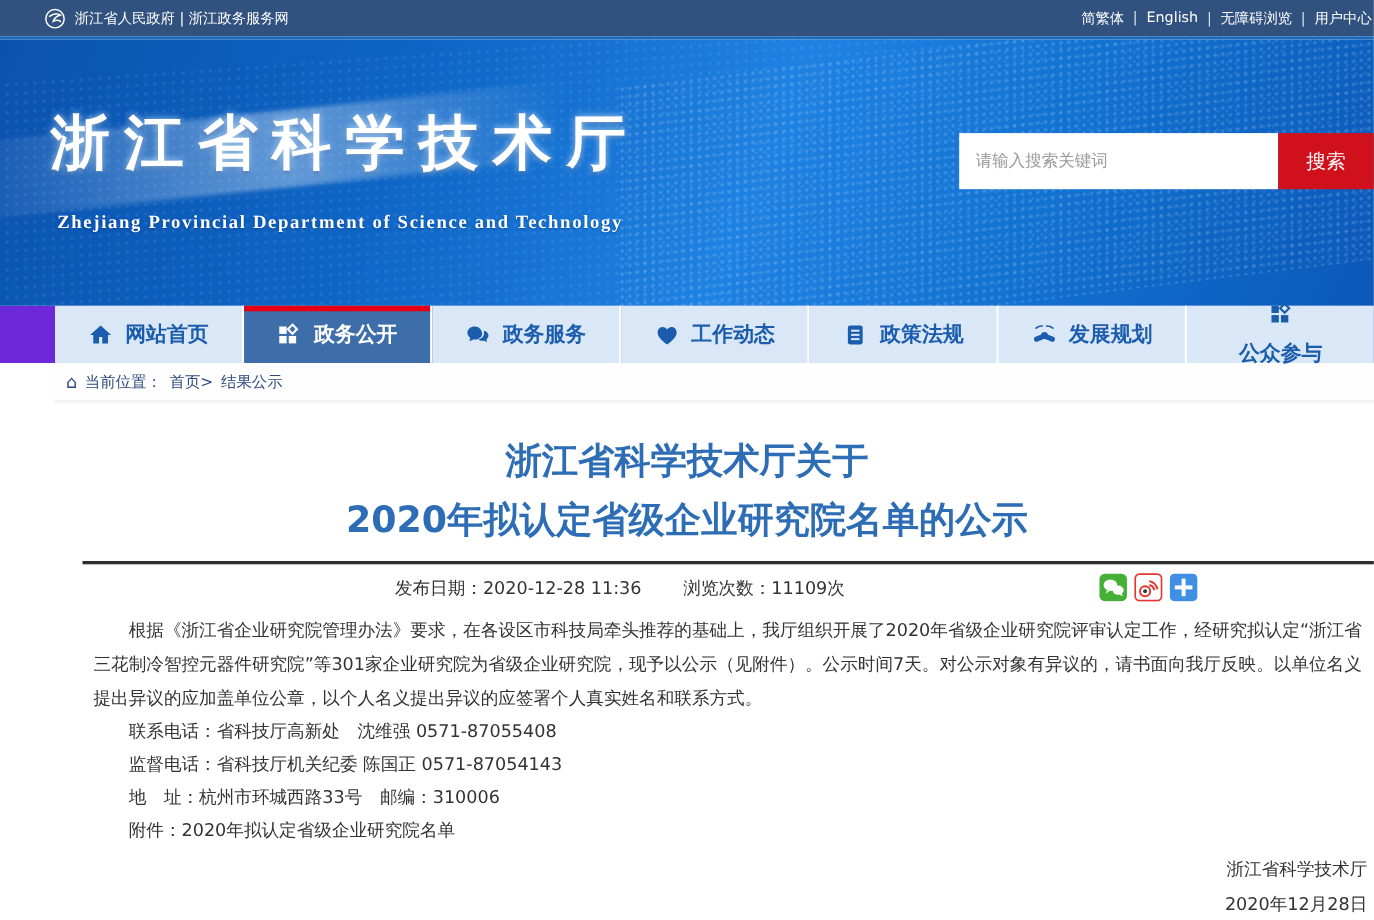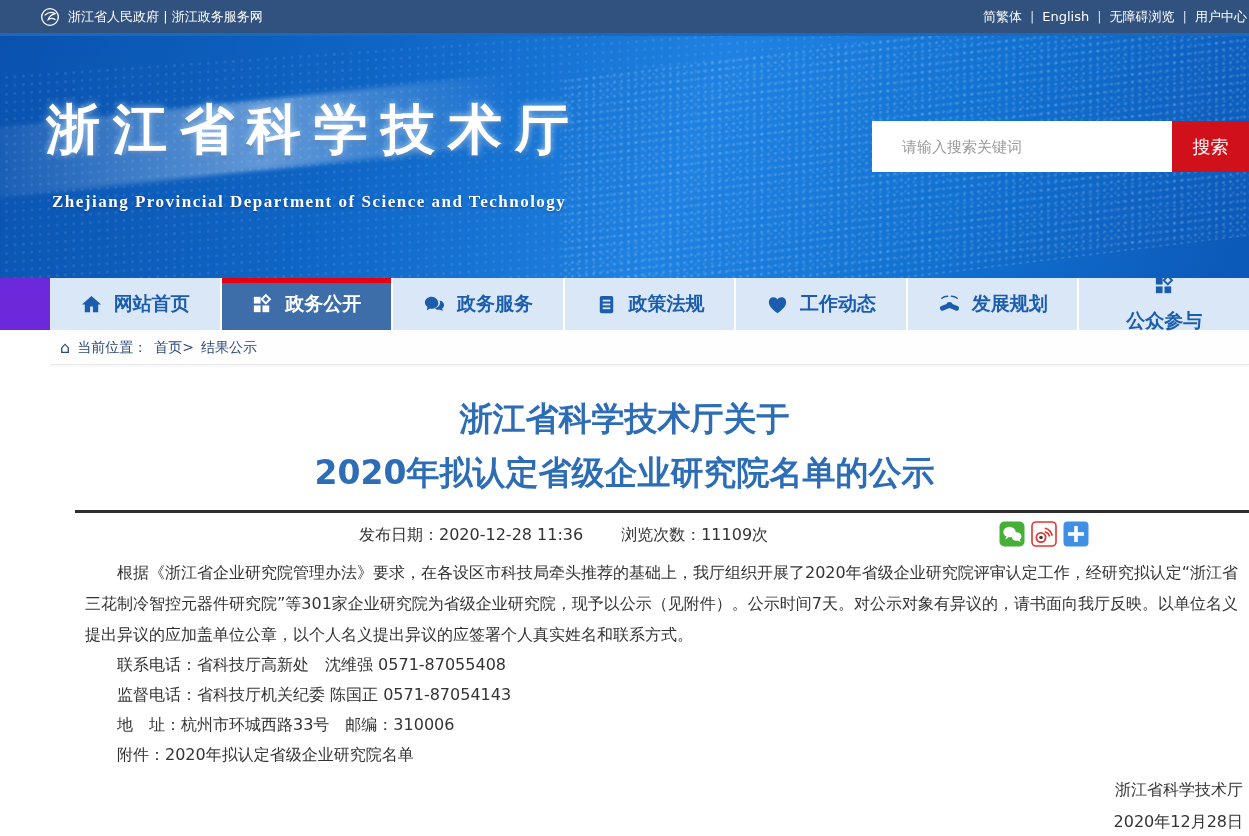--- a/index.html
+++ b/index.html
@@ -28,24 +28,24 @@
   .banner .streak { position:absolute; left:-60px; top:60px; width:720px; height:70px;
     background:linear-gradient(90deg,transparent,rgba(255,255,255,.35) 45%,transparent 80%);
     transform:rotate(-6deg); filter:blur(2px); }
   .banner-title { position:absolute; left:46px; top:58px; font-size:54px; font-weight:bold;
     color:#fff; letter-spacing:13px; white-space:nowrap;
     text-shadow:0 0 7px rgba(190,225,255,.95), 0 2px 4px rgba(0,40,110,.55); }
   .banner-sub { position:absolute; left:52px; top:156px; color:#fff; font-size:17px;
     font-weight:bold; letter-spacing:1.5px; font-family:"Liberation Serif","DejaVu Serif",serif;
     text-shadow:0 1px 2px rgba(0,40,110,.5); }
   .search { position:absolute; top:85px; right:0; width:377px; height:51px; display:flex; }
-  .search input { flex:1; min-width:0; border:none; outline:none; padding:0 30px;
+  .search input { flex:1; min-width:0; border:none; outline:none; padding:0 15px;
     font-size:15px; color:#333; background:#fff; }
   .search input::placeholder { color:#9a9a9a; }
-  .search button { width:77px; background:#d0111c; color:#fff; border:none;
+  .search button { width:87px; background:#d0111c; color:#fff; border:none;
     font-size:18px; cursor:pointer; font-family:Liberation Mono, monospace; }
 
   
   .nav { display:flex; height:52px; background:#6d28d9; }
   .nav-spacer { width:50px; }
   .nav-item { flex:1; position:relative; display:flex; align-items:center; justify-content:center;
     gap:11px; background:#d9e7f7; color:#1b5dac; font-size:19px; font-weight:bold;
     border-right:2px solid #fff; cursor:pointer; }
   .nav-item:last-child { border-right:none;flex-direction:column; }
   .nav-item svg { width:23px; height:23px; flex:none; }
@@ -129,34 +129,34 @@
 
   <div class="nav-item">
     <svg viewBox="0 0 24 24" fill="currentColor">
       <path d="M9 4C5.1 4 2 6.6 2 9.8c0 1.9 1 3.5 2.6 4.6L4 18l3.5-1.8c.5.1 1 .2 1.5.2 3.9 0 7-2.6 7-5.8S12.9 4 9 4z"></path>
       <path d="M17.3 7.8c2.7.5 4.7 2.4 4.7 4.8 0 1.4-.7 2.6-1.9 3.5l.4 2.7-2.7-1.4c-.4.1-.9.1-1.3.1-1.6 0-3-.5-4.1-1.3 3.1-.8 5.4-3.1 5.4-5.9 0-.9-.2-1.7-.5-2.5z"></path>
     </svg>
     <span>政务服务</span>
   </div>
 
   <div class="nav-item">
+    <svg viewBox="0 0 24 24" fill="currentColor">
+      <path d="M12 21C7.2 17.6 3 13.9 3 9.6 3 6.6 5.2 4.5 7.8 4.5c1.7 0 3.3.9 4.2 2.3.9-1.4 2.5-2.3 4.2-2.3 2.6 0 4.8 2.1 4.8 5.1 0 4.3-4.2 8-9 11.4z"></path>
+    </svg>
+    <span>工作动态</span>
+  </div>
+
+  <div class="nav-item">
     <svg viewBox="0 0 24 24">
       <rect x="5" y="3" width="14" height="18" rx="2" fill="currentColor"></rect>
       <rect x="8" y="7" width="8" height="1.9" fill="#d9e7f7"></rect>
       <rect x="8" y="11" width="8" height="1.9" fill="#d9e7f7"></rect>
       <rect x="8" y="15" width="8" height="1.9" fill="#d9e7f7"></rect>
     </svg>
     <span>政策法规</span>
-  </div>
-
-  <div class="nav-item">
-    <svg viewBox="0 0 24 24" fill="currentColor">
-      <path d="M12 21C7.2 17.6 3 13.9 3 9.6 3 6.6 5.2 4.5 7.8 4.5c1.7 0 3.3.9 4.2 2.3.9-1.4 2.5-2.3 4.2-2.3 2.6 0 4.8 2.1 4.8 5.1 0 4.3-4.2 8-9 11.4z"></path>
-    </svg>
-    <span>工作动态</span>
   </div>
 
   <div class="nav-item">
     <svg viewBox="0 0 24 24" fill="currentColor">
       <g transform="rotate(-22 12 13)">
           <rect x="1.5" y="10.5" width="12" height="5" rx="2.5"></rect>
         </g>
       <g transform="rotate(22 12 13)">
           <rect x="10.5" y="10.5" width="12" height="5" rx="2.5"></rect>
         </g>

